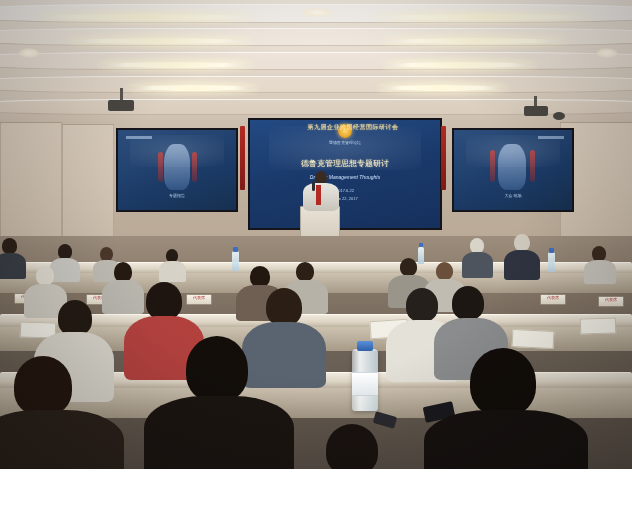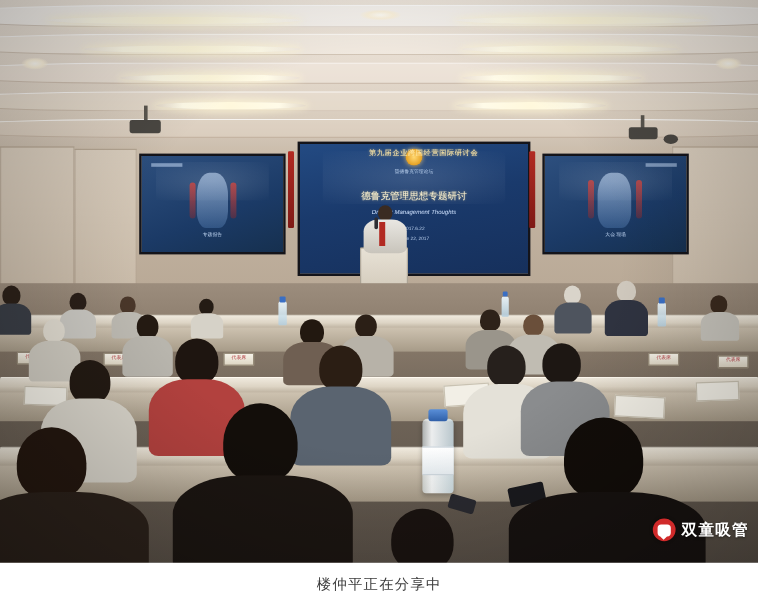--- a/index.html
+++ b/index.html
@@ -495,23 +495,16 @@
     <div class="aud-head" style="left:470px; top:348px; width:66px; height:68px; background:#120d09;"></div>
     <div class="aud-body" style="left:424px; top:410px; width:164px; height:76px; background:#171210;"></div>
 
     <div class="aud-head" style="left:14px;  top:356px; width:58px; height:60px; background:#24170f;"></div>
     <div class="aud-body" style="left:-22px; top:410px; width:146px; height:76px; background:#2b211a;"></div>
 
     <div class="aud-head" style="left:326px; top:424px; width:52px; height:52px; background:#1a1310;"></div>
 
     <div class="vig"></div>
 
-    <div class="wm">
-      <div class="wm-badge"></div>
-      <div class="wm-text">双童吸管</div>
-    </div>
   </div>
 
-  <div class="caption-bar">
-    <div class="caption">楼仲平正在分享中</div>
-  </div>
 
 </div>
 
 </body></html>

